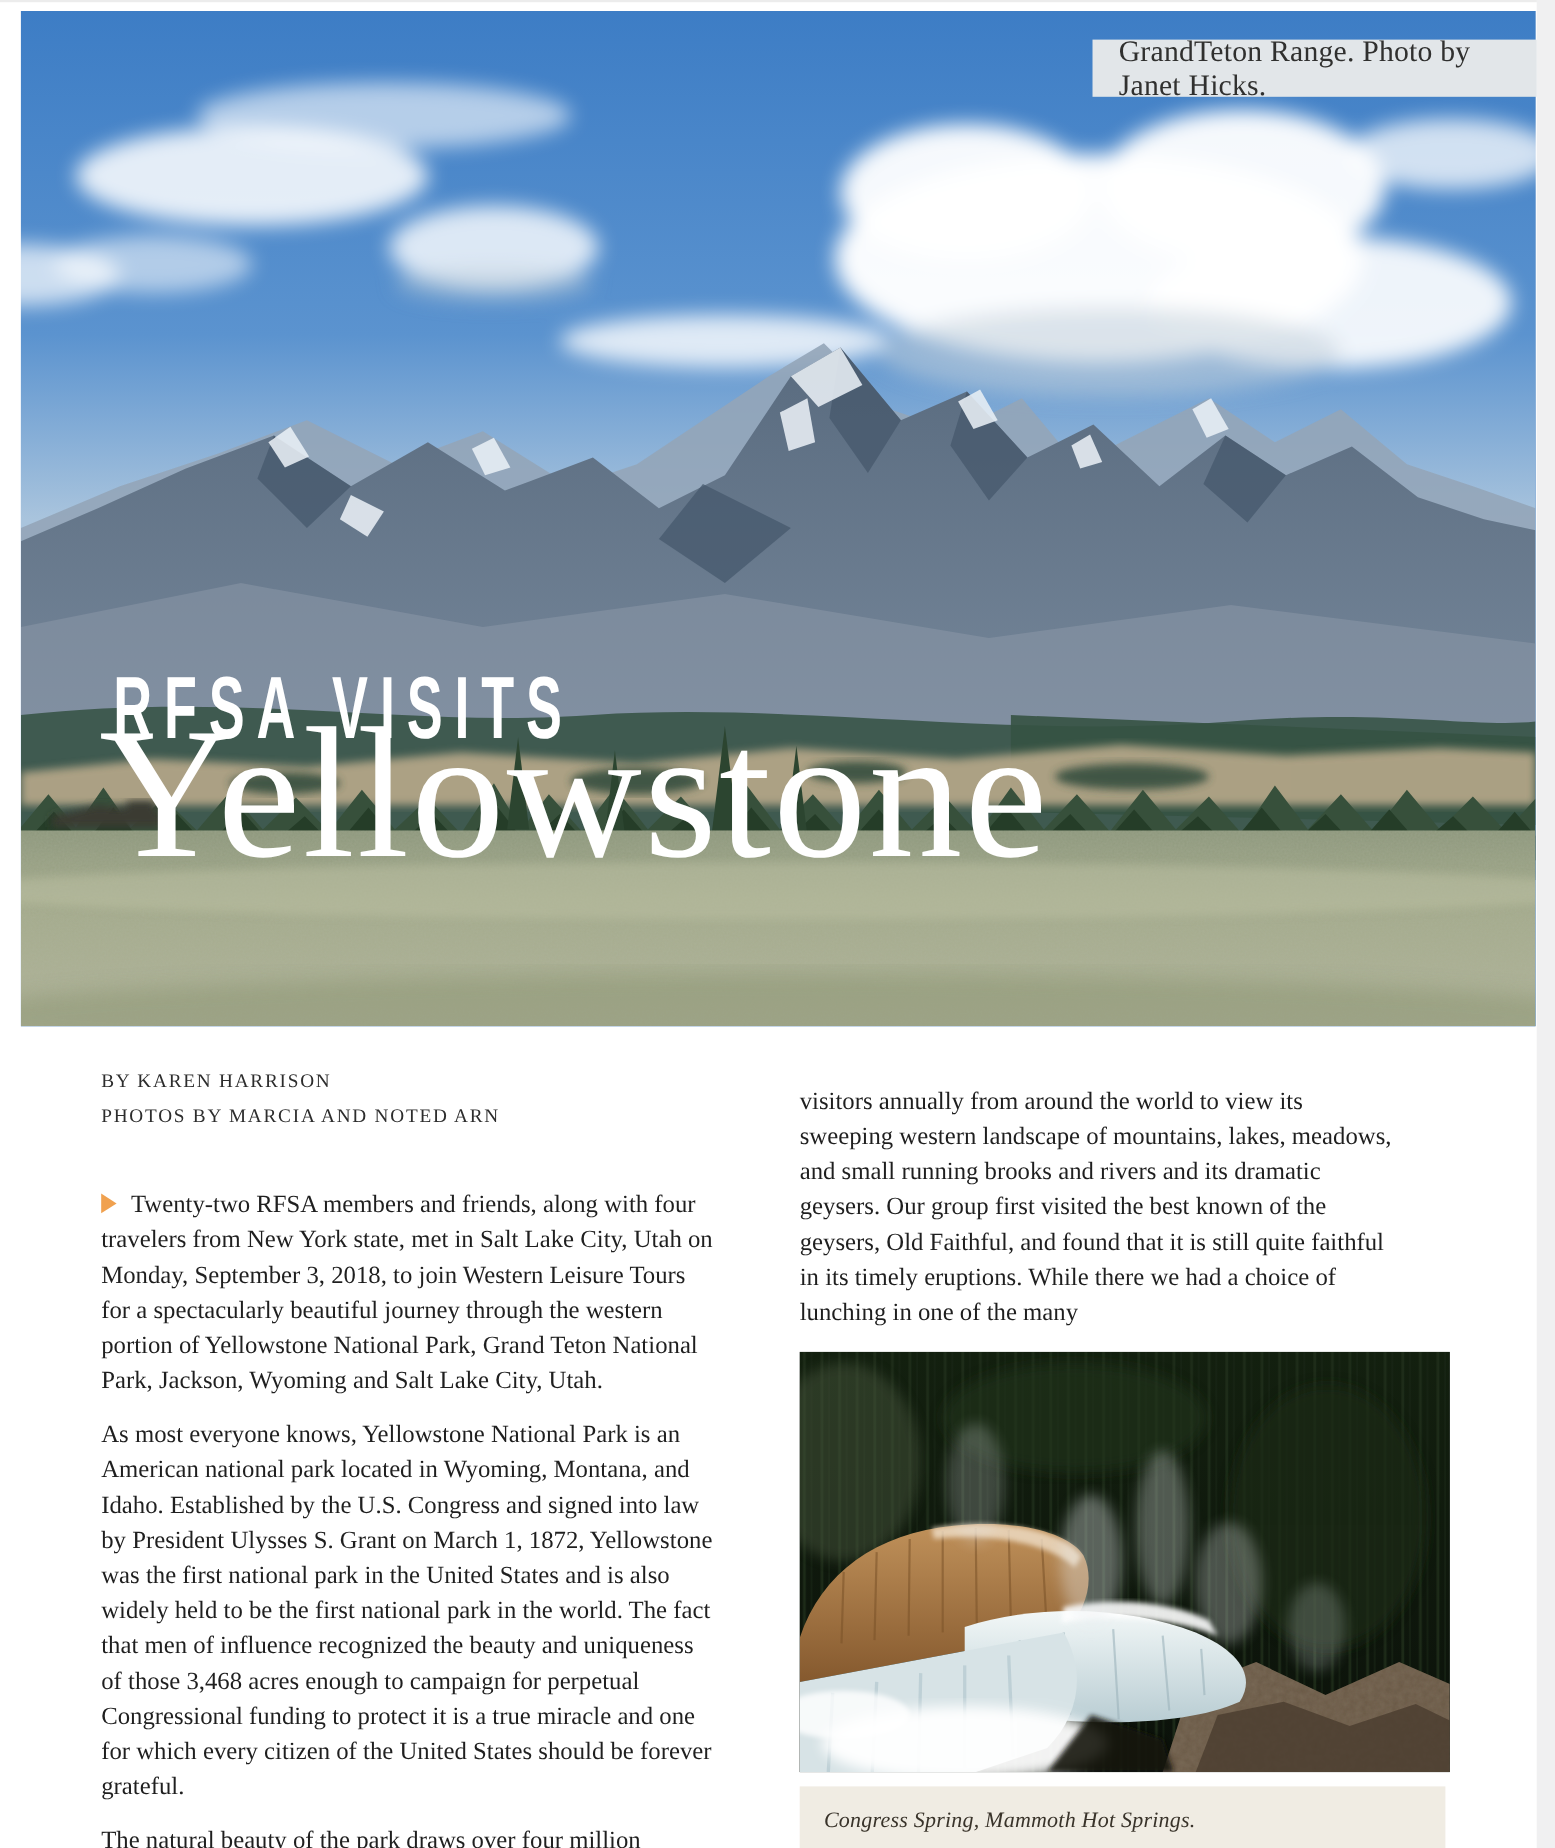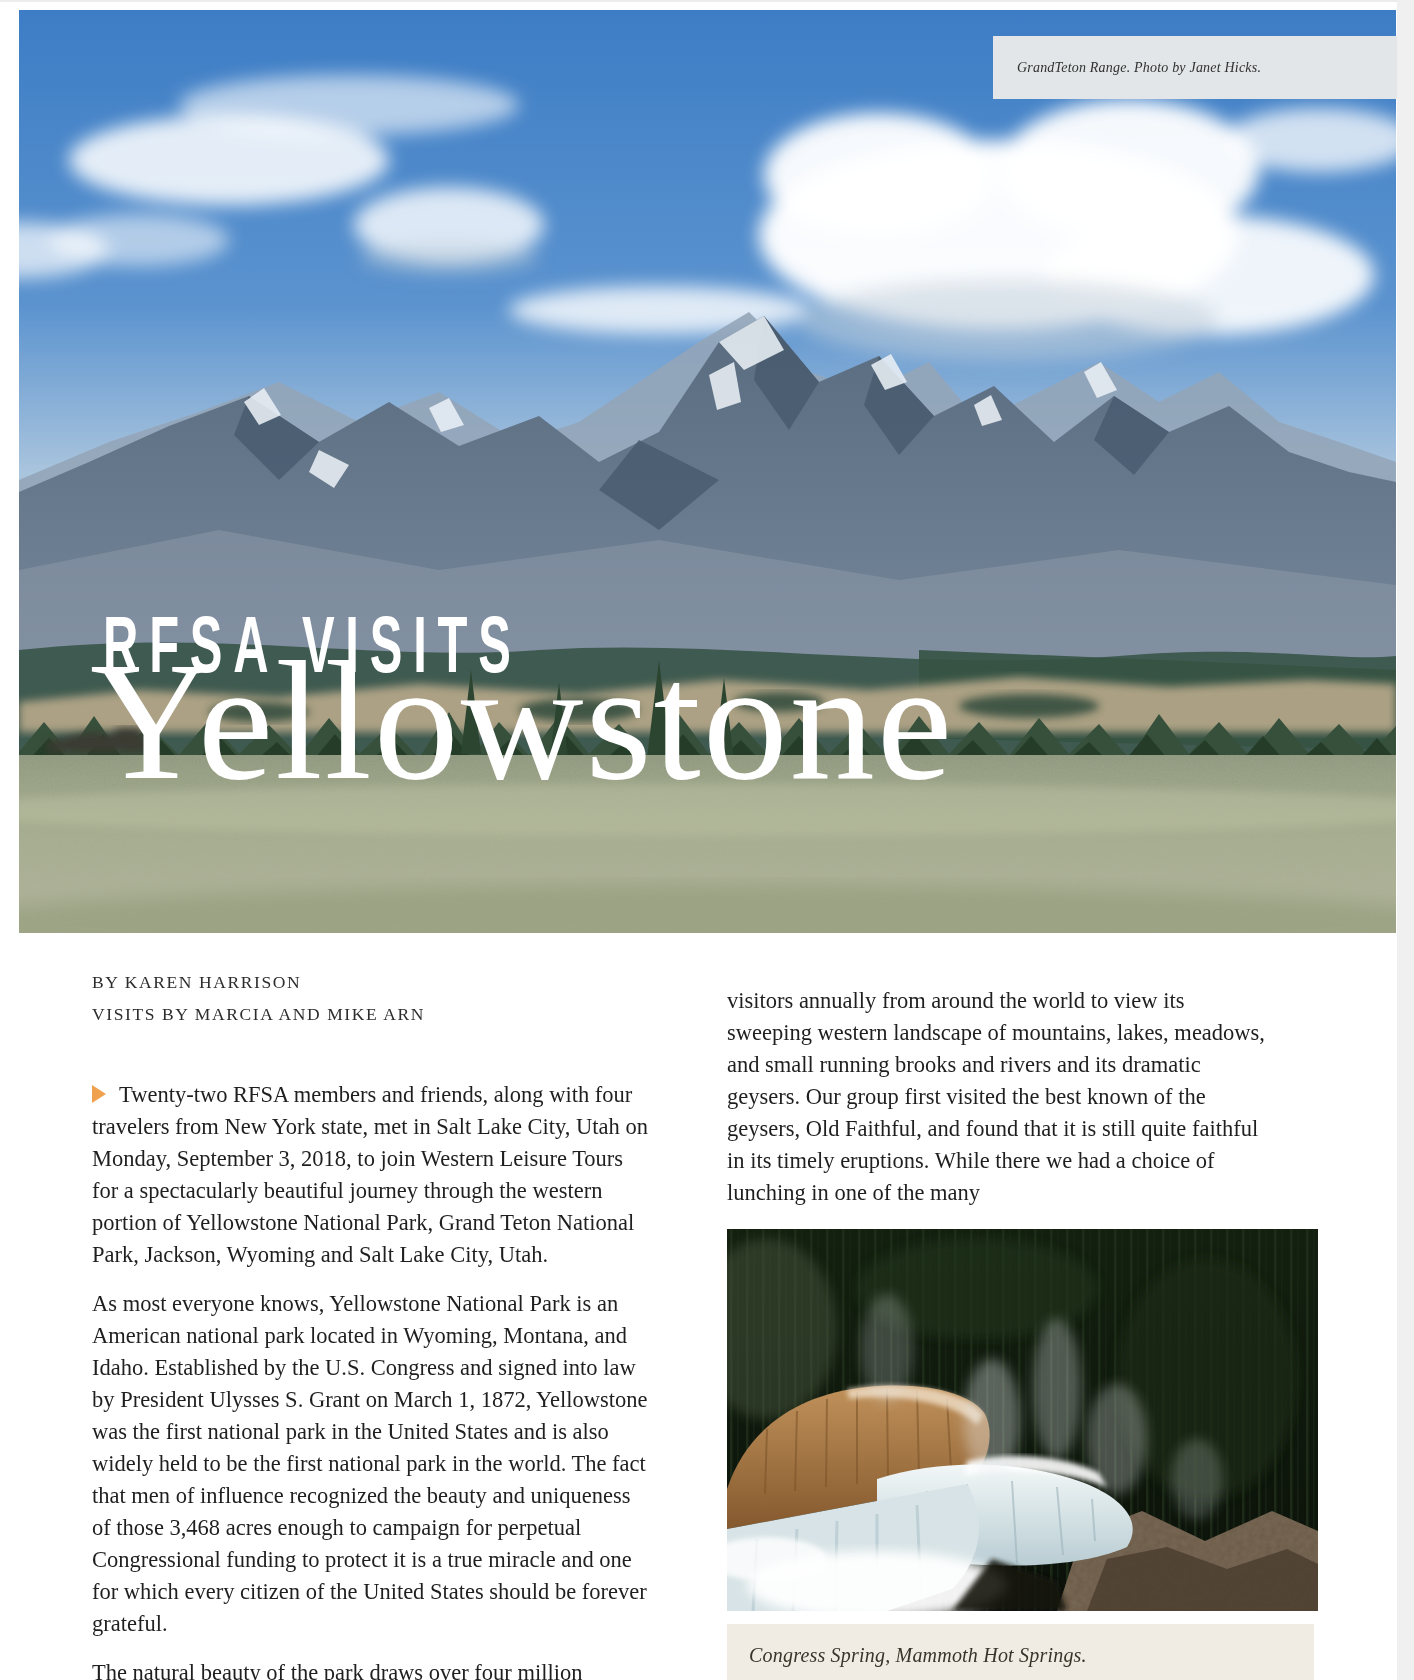--- a/index.html
+++ b/index.html
@@ -8,23 +8,23 @@
     background:#ffffff;font-family:"Liberation Serif",serif;color:#1f1f1f;
   }
   .top-edge-line{position:absolute;left:0;top:0;width:100%;height:2px;background:#ececec;}
   .right-edge-strip{position:absolute;right:0;top:0;width:17px;height:100%;background:#f0f0f1;}
 
   
   .hero{position:absolute;left:19px;top:10px;width:1377px;height:923px;overflow:hidden;background:#4a83c3;}
   .hero svg{display:block;}
 
   .hero-caption{
-    position:absolute;left:993px;top:36px;width:404px;height:63px;box-sizing:border-box;
+    position:absolute;left:993px;top:36px;width:404px;height:52px;box-sizing:border-box;
     background:#e2e6e9;display:flex;align-items:center;padding-left:24px;
-    font-style:italic;font-size:14px;color:#30302f;letter-spacing:.2px;
+    font-size:27px;color:#30302f;letter-spacing:.2px;
   }
   .kicker{
     position:absolute;left:103px;top:604px;color:#ffffff;
     font-family:"Liberation Sans",sans-serif;font-weight:700;font-size:68px;
     letter-spacing:.22em;line-height:1;transform:scale(.72,1.18);transform-origin:left top;
     white-space:nowrap;
   }
   .hero-title{
     position:absolute;left:90px;top:636px;color:#ffffff;
     font-family:"Liberation Serif",serif;font-weight:400;font-size:170px;line-height:1;
@@ -169,21 +169,21 @@
 
 <div class="hero-caption">
   <span>GrandTeton Range. Photo by Janet Hicks.</span>
 </div>
 
 <div class="kicker">RFSA VISITS</div>
 <div class="hero-title">Yellowstone</div>
 
 <div class="byline">
   <div>BY KAREN HARRISON</div>
-  <div>VISITS BY MARCIA AND MIKE ARN</div>
+  <div>PHOTOS BY MARCIA AND NOTED ARN</div>
 </div>
 
 <div class="col col-left">
   <p>
     <span class="arrow"></span><span>Twenty-two RFSA members and friends, along with four travelers from New York state, met in Salt Lake City, Utah on Monday, September 3, 2018, to join Western Leisure Tours for a spectacularly beautiful journey through the western portion of Yellowstone National Park, Grand Teton National Park, Jackson, Wyoming and Salt Lake City, Utah.</span>
   </p>
   <p>As most everyone knows, Yellowstone National Park is an American national park located in Wyoming, Montana, and Idaho. Established by the U.S. Congress and signed into law by President Ulysses S. Grant on March 1, 1872, Yellowstone was the first national park in the United States and is also widely held to be the first national park in the world. The fact that men of influence recognized the beauty and uniqueness of those 3,468 acres enough to campaign for perpetual Congressional funding to protect it is a true miracle and one for which every citizen of the United States should be forever grateful.</p>
   <p>The natural beauty of the park draws over four million</p>
 </div>
 

